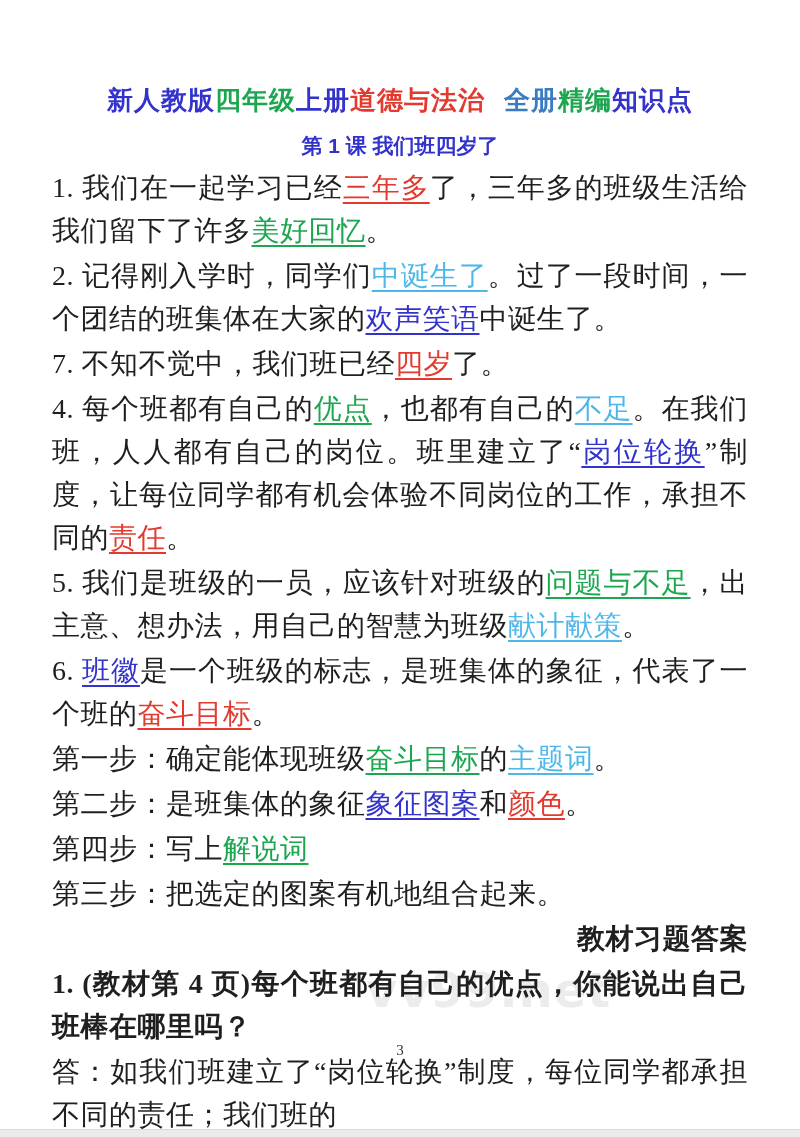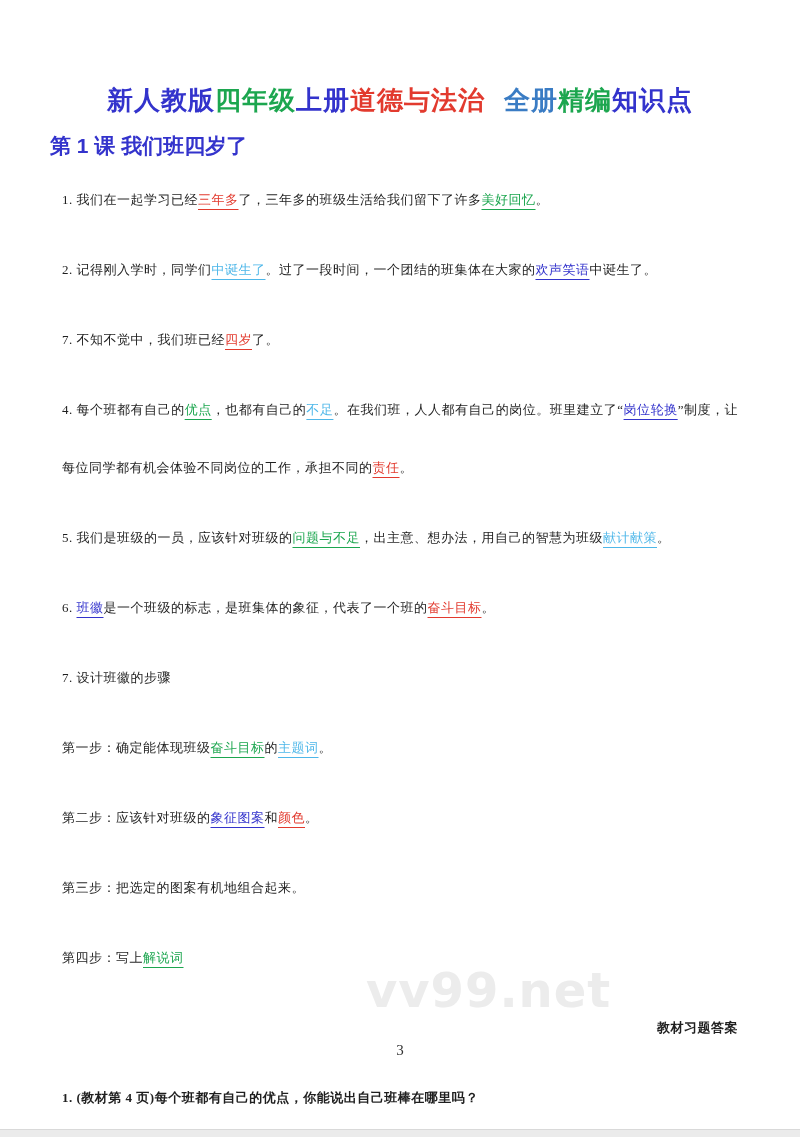--- a/index.html
+++ b/index.html
@@ -34,32 +34,32 @@
     margin: 12px 0 0 0;
     text-align: center;
     font-size: 22px;
     font-weight: bold;
     line-height: 28px;
     color: var(--red);
     font-family: "Liberation Sans", "DejaVu Sans", sans-serif;
   }
   h3.lesson-heading {
     margin: 16px 0 0 0;
-    text-align: left;
+    text-align: center;
     font-size: 21px;
     font-weight: bold;
     line-height: 27px;
     color: var(--blue);
     font-family: "Liberation Sans", "DejaVu Sans", sans-serif;
   }
   main { margin-top: 7px; }
   main p {
-    margin: 12px;
-    font-size: 13px;
-    line-height: 58px;
+    margin: 2px;
+    font-size: 28px;
+    line-height: 43px;
     text-align: justify;
     letter-spacing: 0.5px;
   }
   p.center-bold {
     text-align: right;
     font-weight: bold;
   }
   p.bold { font-weight: bold; }
   .c-red   { color: var(--red); }
   .c-green { color: var(--green); }
@@ -107,25 +107,24 @@
     <h1 class="doc-title"><span class="c-blue">新人教版</span><span class="c-green">四年级</span><span class="c-blue">上册</span><span class="c-red">道德与法治</span><span class="c-mblue">全册</span><span class="c-green">精编</span><span class="c-blue">知识点</span></h1>
     <h3 class="lesson-heading">第 1 课 我们班四岁了</h3>
 
     <main>
       <p><span>1. 我们在一起学习已经</span><span class="c-red u">三年多</span><span>了，三年多的班级生活给我们留下了许多</span><span class="c-green u">美好回忆</span><span>。</span></p>
       <p><span>2. 记得刚入学时，同学们</span><span class="c-lblue u">中诞生了</span><span>。过了一段时间，一个团结的班集体在大家的</span><span class="c-blue u">欢声笑语</span><span>中诞生了。</span></p>
       <p><span>7. 不知不觉中，我们班已经</span><span class="c-red u">四岁</span><span>了。</span></p>
       <p><span>4. 每个班都有自己的</span><span class="c-green u">优点</span><span>，也都有自己的</span><span class="c-lblue u">不足</span><span>。在我们班，人人都有自己的岗位。班里建立了“</span><span class="c-blue u">岗位轮换</span><span>”制度，让每位同学都有机会体验不同岗位的工作，承担不同的</span><span class="c-red u">责任</span><span>。</span></p>
       <p><span>5. 我们是班级的一员，应该针对班级的</span><span class="c-green u">问题与不足</span><span>，出主意、想办法，用自己的智慧为班级</span><span class="c-lblue u">献计献策</span><span>。</span></p>
       <p><span>6. </span><span class="c-blue u">班徽</span><span>是一个班级的标志，是班集体的象征，代表了一个班的</span><span class="c-red u">奋斗目标</span><span>。</span></p>
-      <p><span>7. 设计班徽的步骤</span></p>
       <p><span>第一步：确定能体现班级</span><span class="c-green u">奋斗目标</span><span>的</span><span class="c-lblue u">主题词</span><span>。</span></p>
-      <p><span>第二步：应该针对班级的</span><span class="c-blue u">象征图案</span><span>和</span><span class="c-red u">颜色</span><span>。</span></p>
+      <p><span>第二步：是班集体的象征</span><span class="c-blue u">象征图案</span><span>和</span><span class="c-red u">颜色</span><span>。</span></p>
+      <p><span>第四步：写上</span><span class="c-green u">解说词</span></p>
       <p><span>第三步：把选定的图案有机地组合起来。</span></p>
-      <p><span>第四步：写上</span><span class="c-green u">解说词</span></p>
 
       <p class="center-bold">教材习题答案</p>
 
       <p class="bold"><span>1. (教材第 4 页)每个班都有自己的优点，你能说出自己班棒在哪里吗？</span></p>
       <p><span>答：如我们班建立了“岗位轮换”制度，每位同学都承担不同的责任；我们班的</span></p>
     </main>
   </div>
 
   <div class="page-number">3</div>
   <div class="page-break-strip"></div>

